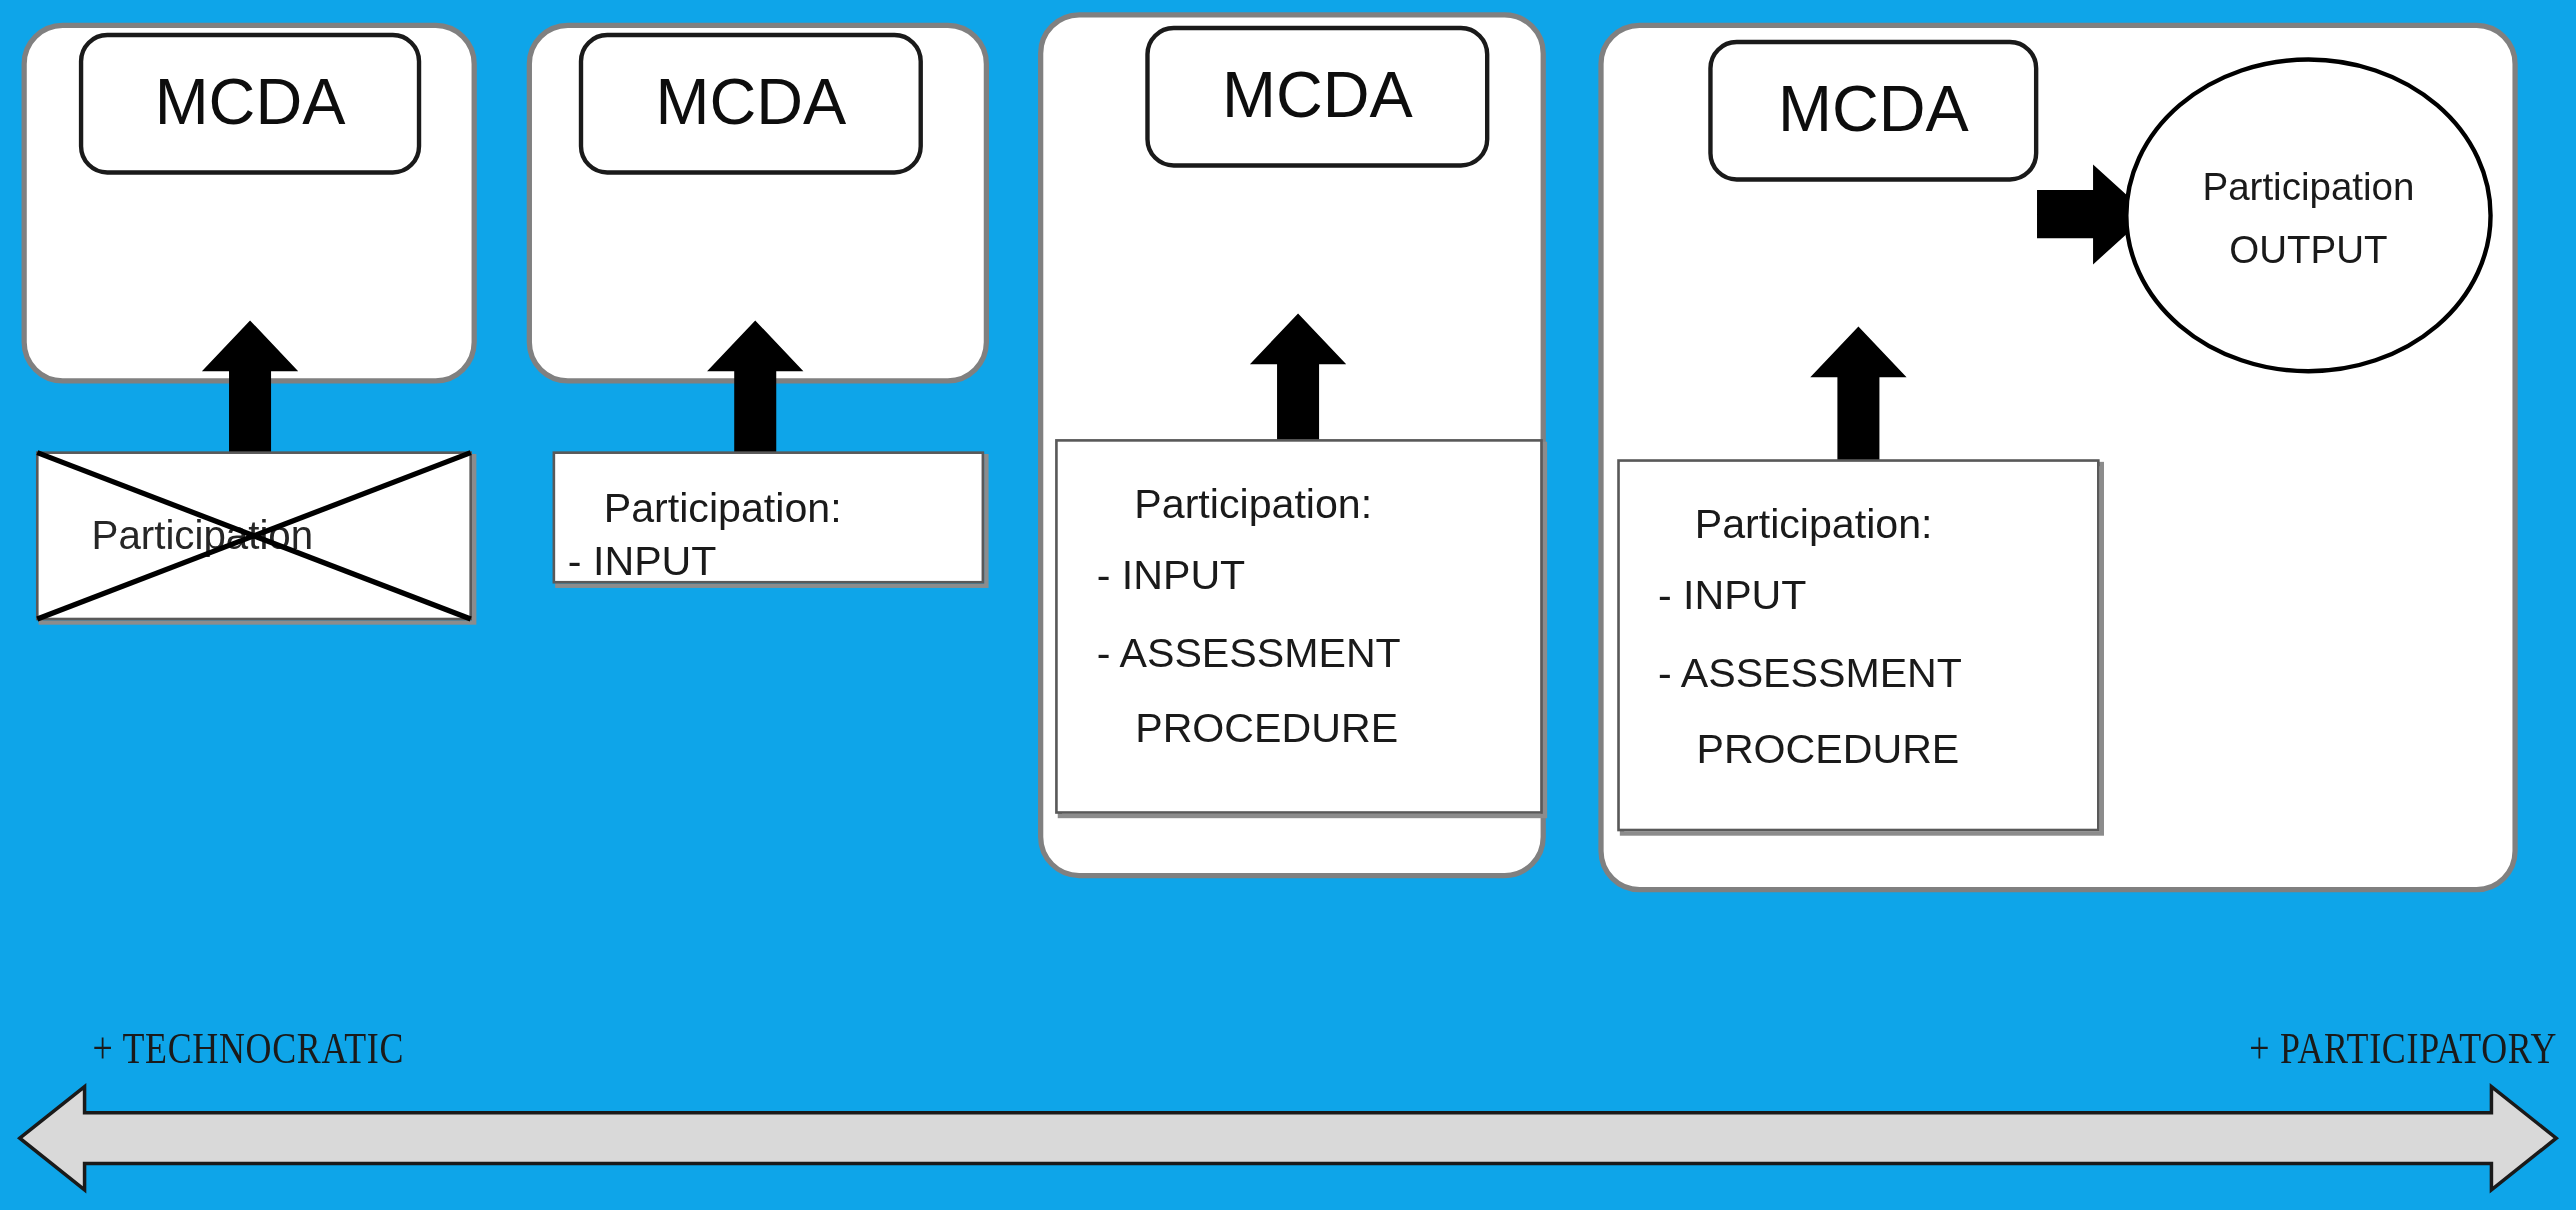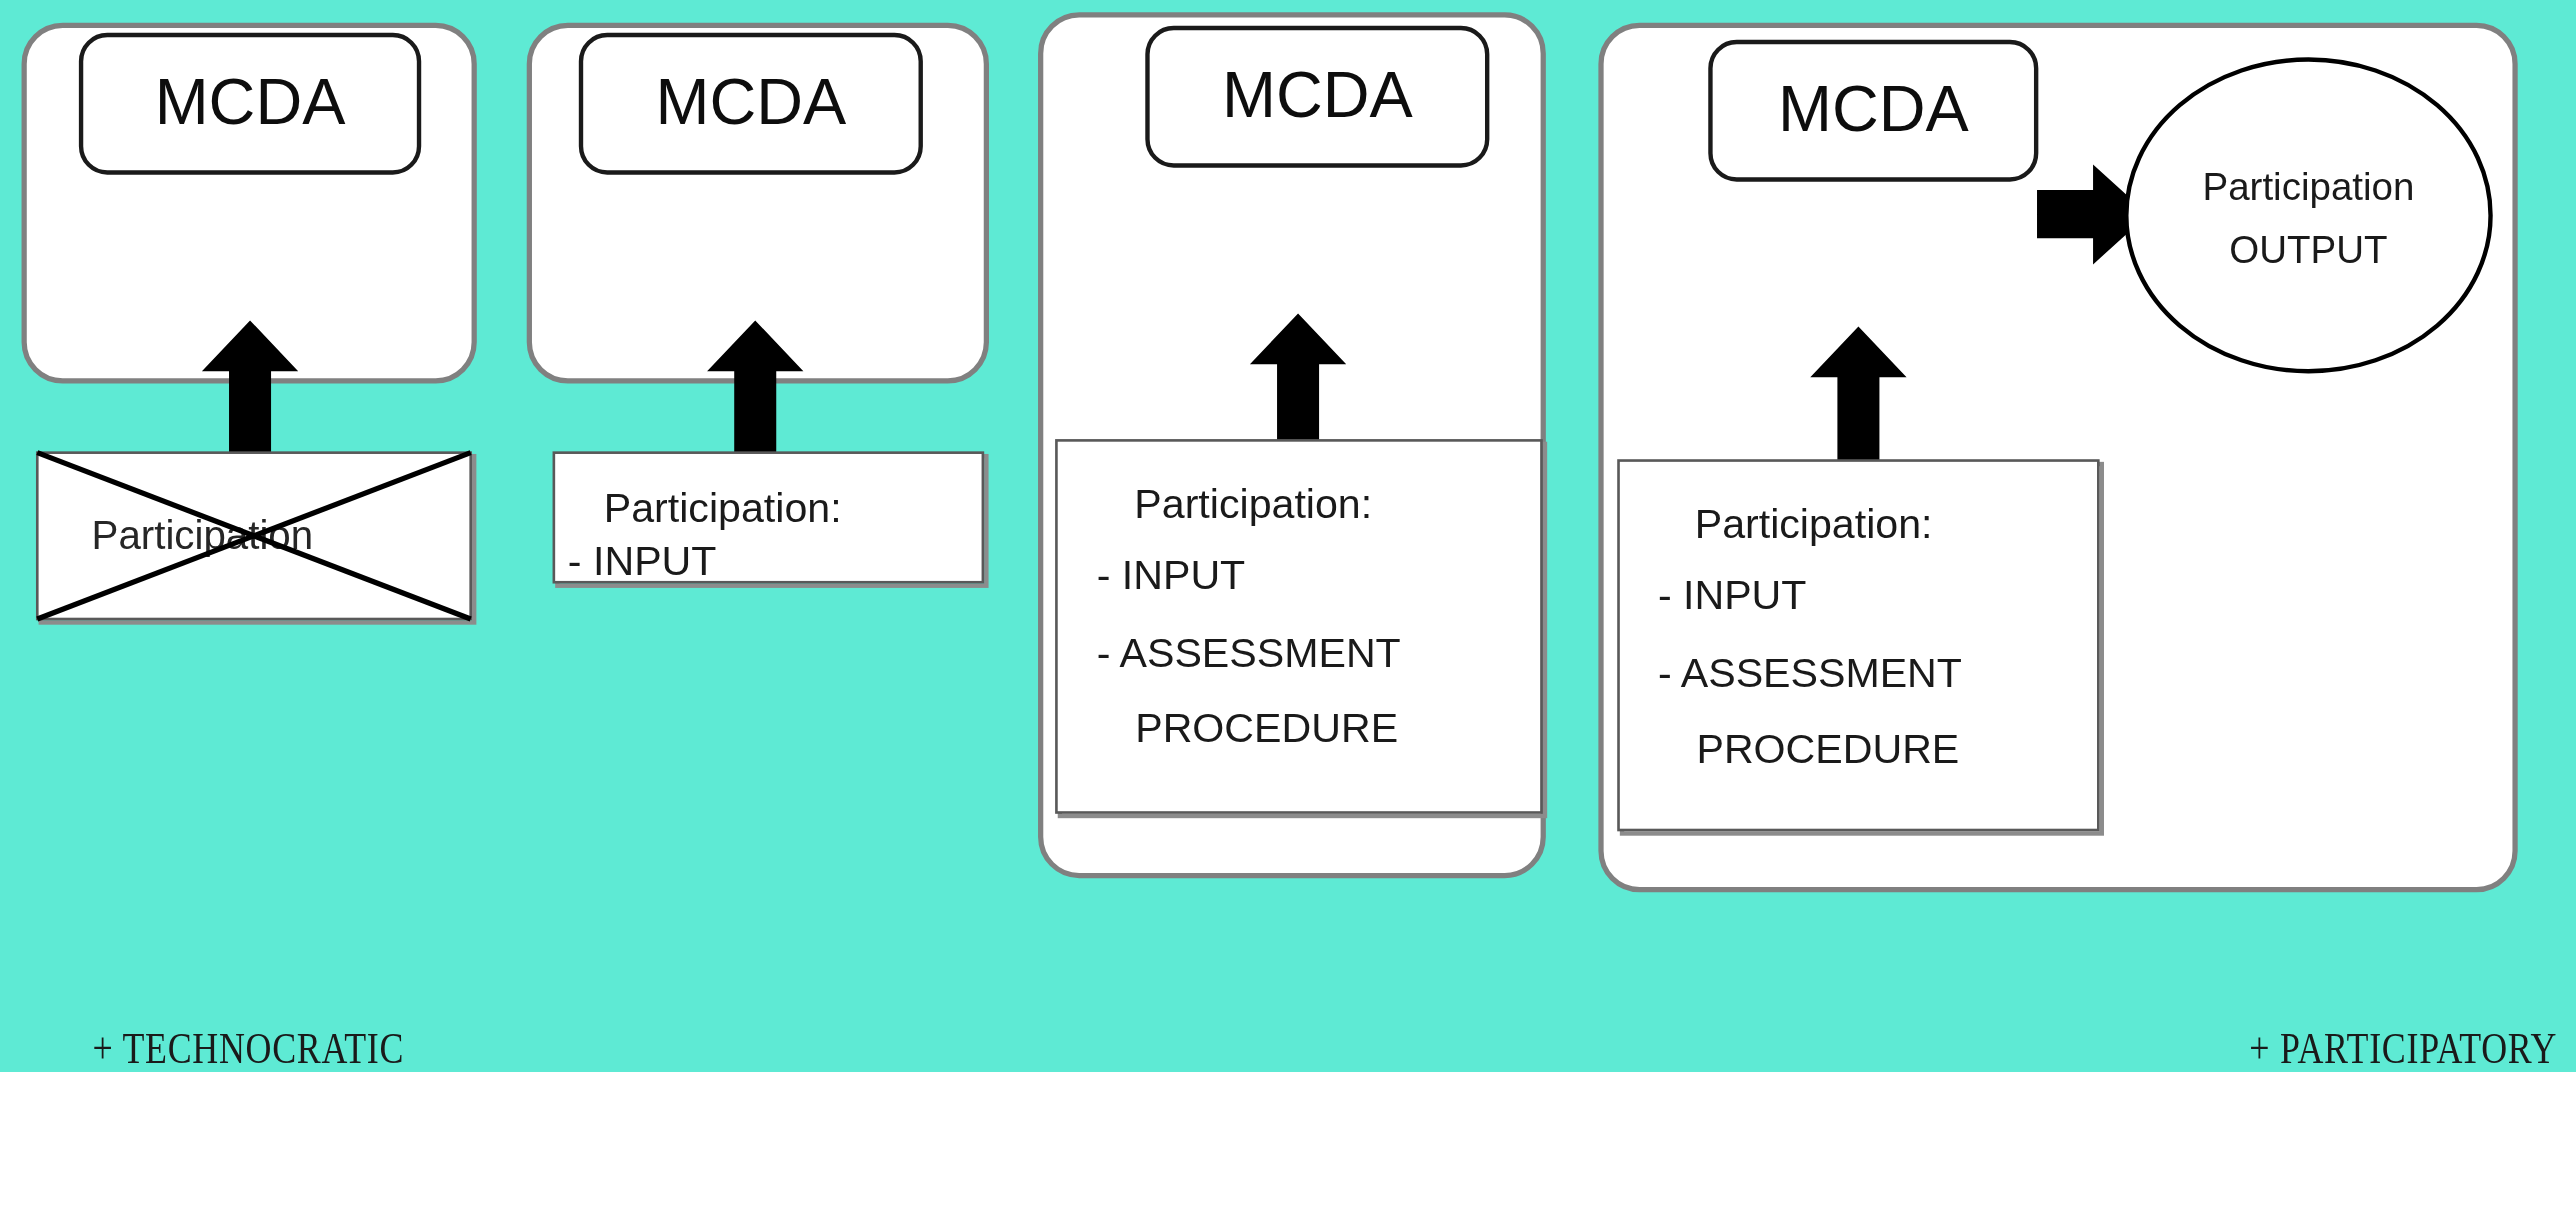--- a/index.html
+++ b/index.html
@@ -7,22 +7,22 @@
     margin: 0;
     padding: 0;
     background: #ffffff;
   }
   body {
     font-family: "Liberation Sans", sans-serif;
   }
   #canvas {
     position: relative;
     width: 2576px;
-    height: 1072px;
-    background: #5eead4;
+    height: 1210px;
+    background: #0ea5e9;
     overflow: hidden;
   }
   #svg-root {
     position: absolute;
     left: 0;
     top: 0;
     width: 2576px;
     height: 1210px;
   }
   .panel-shell {

